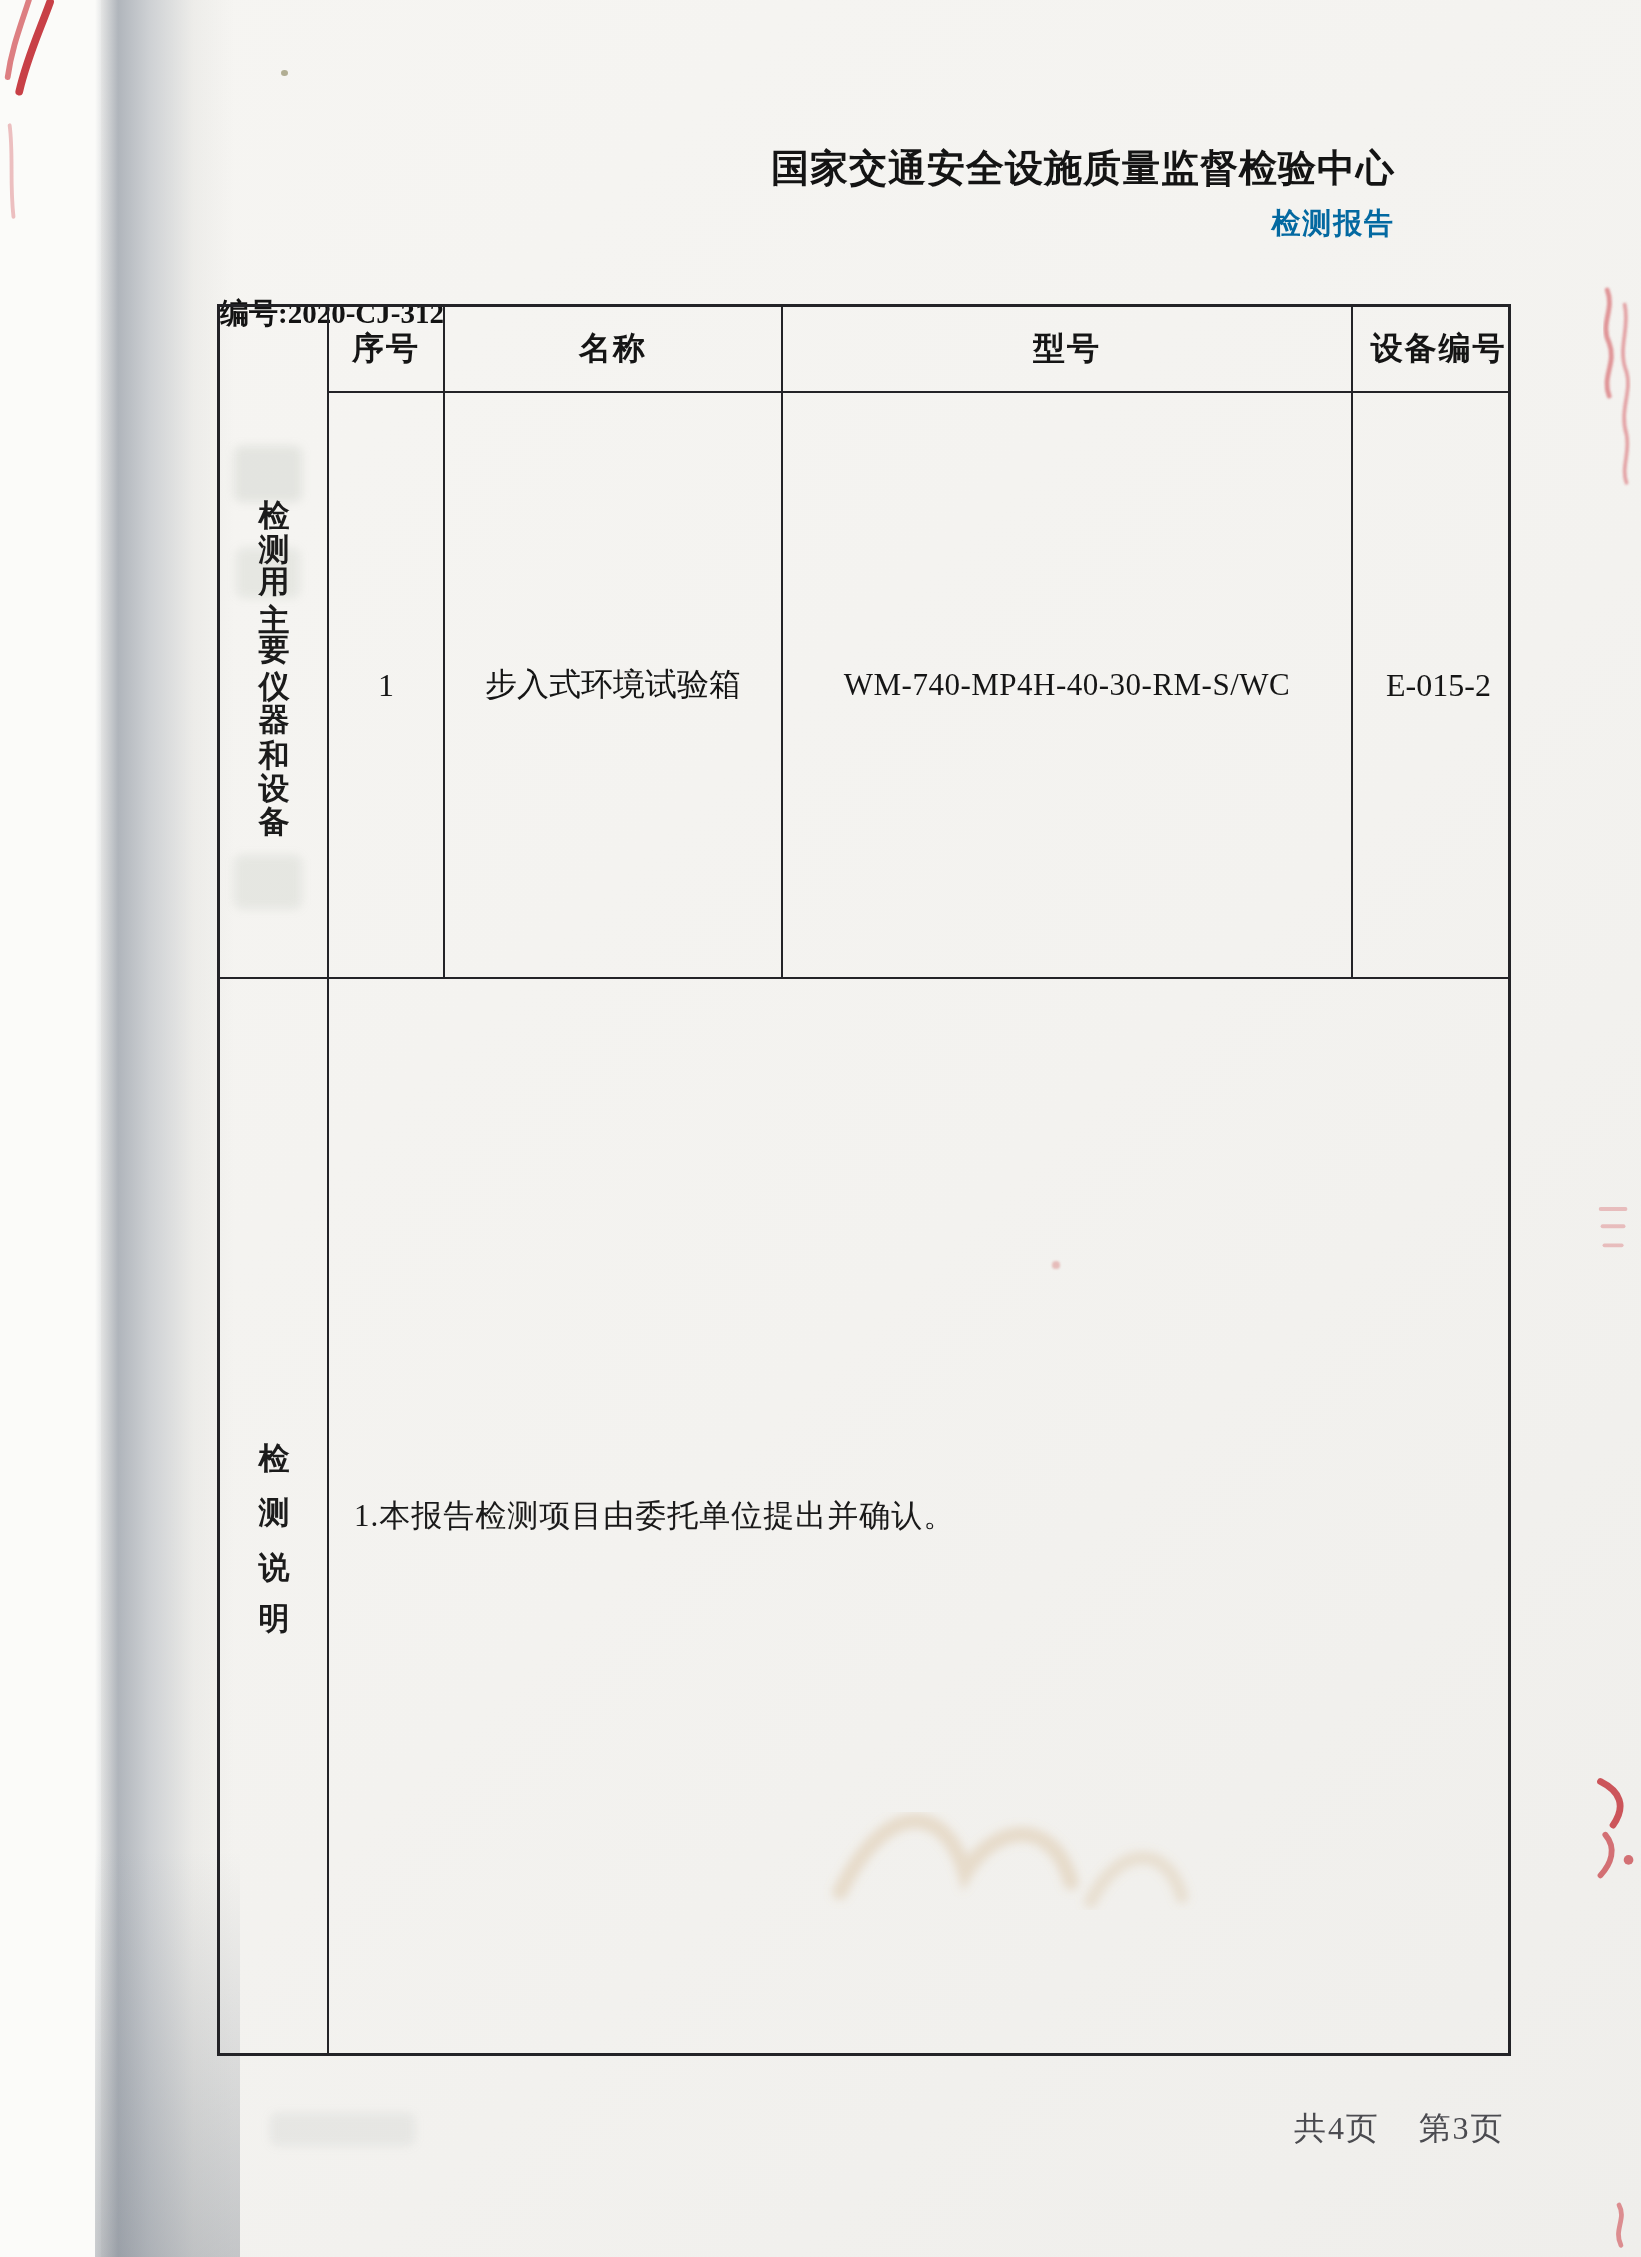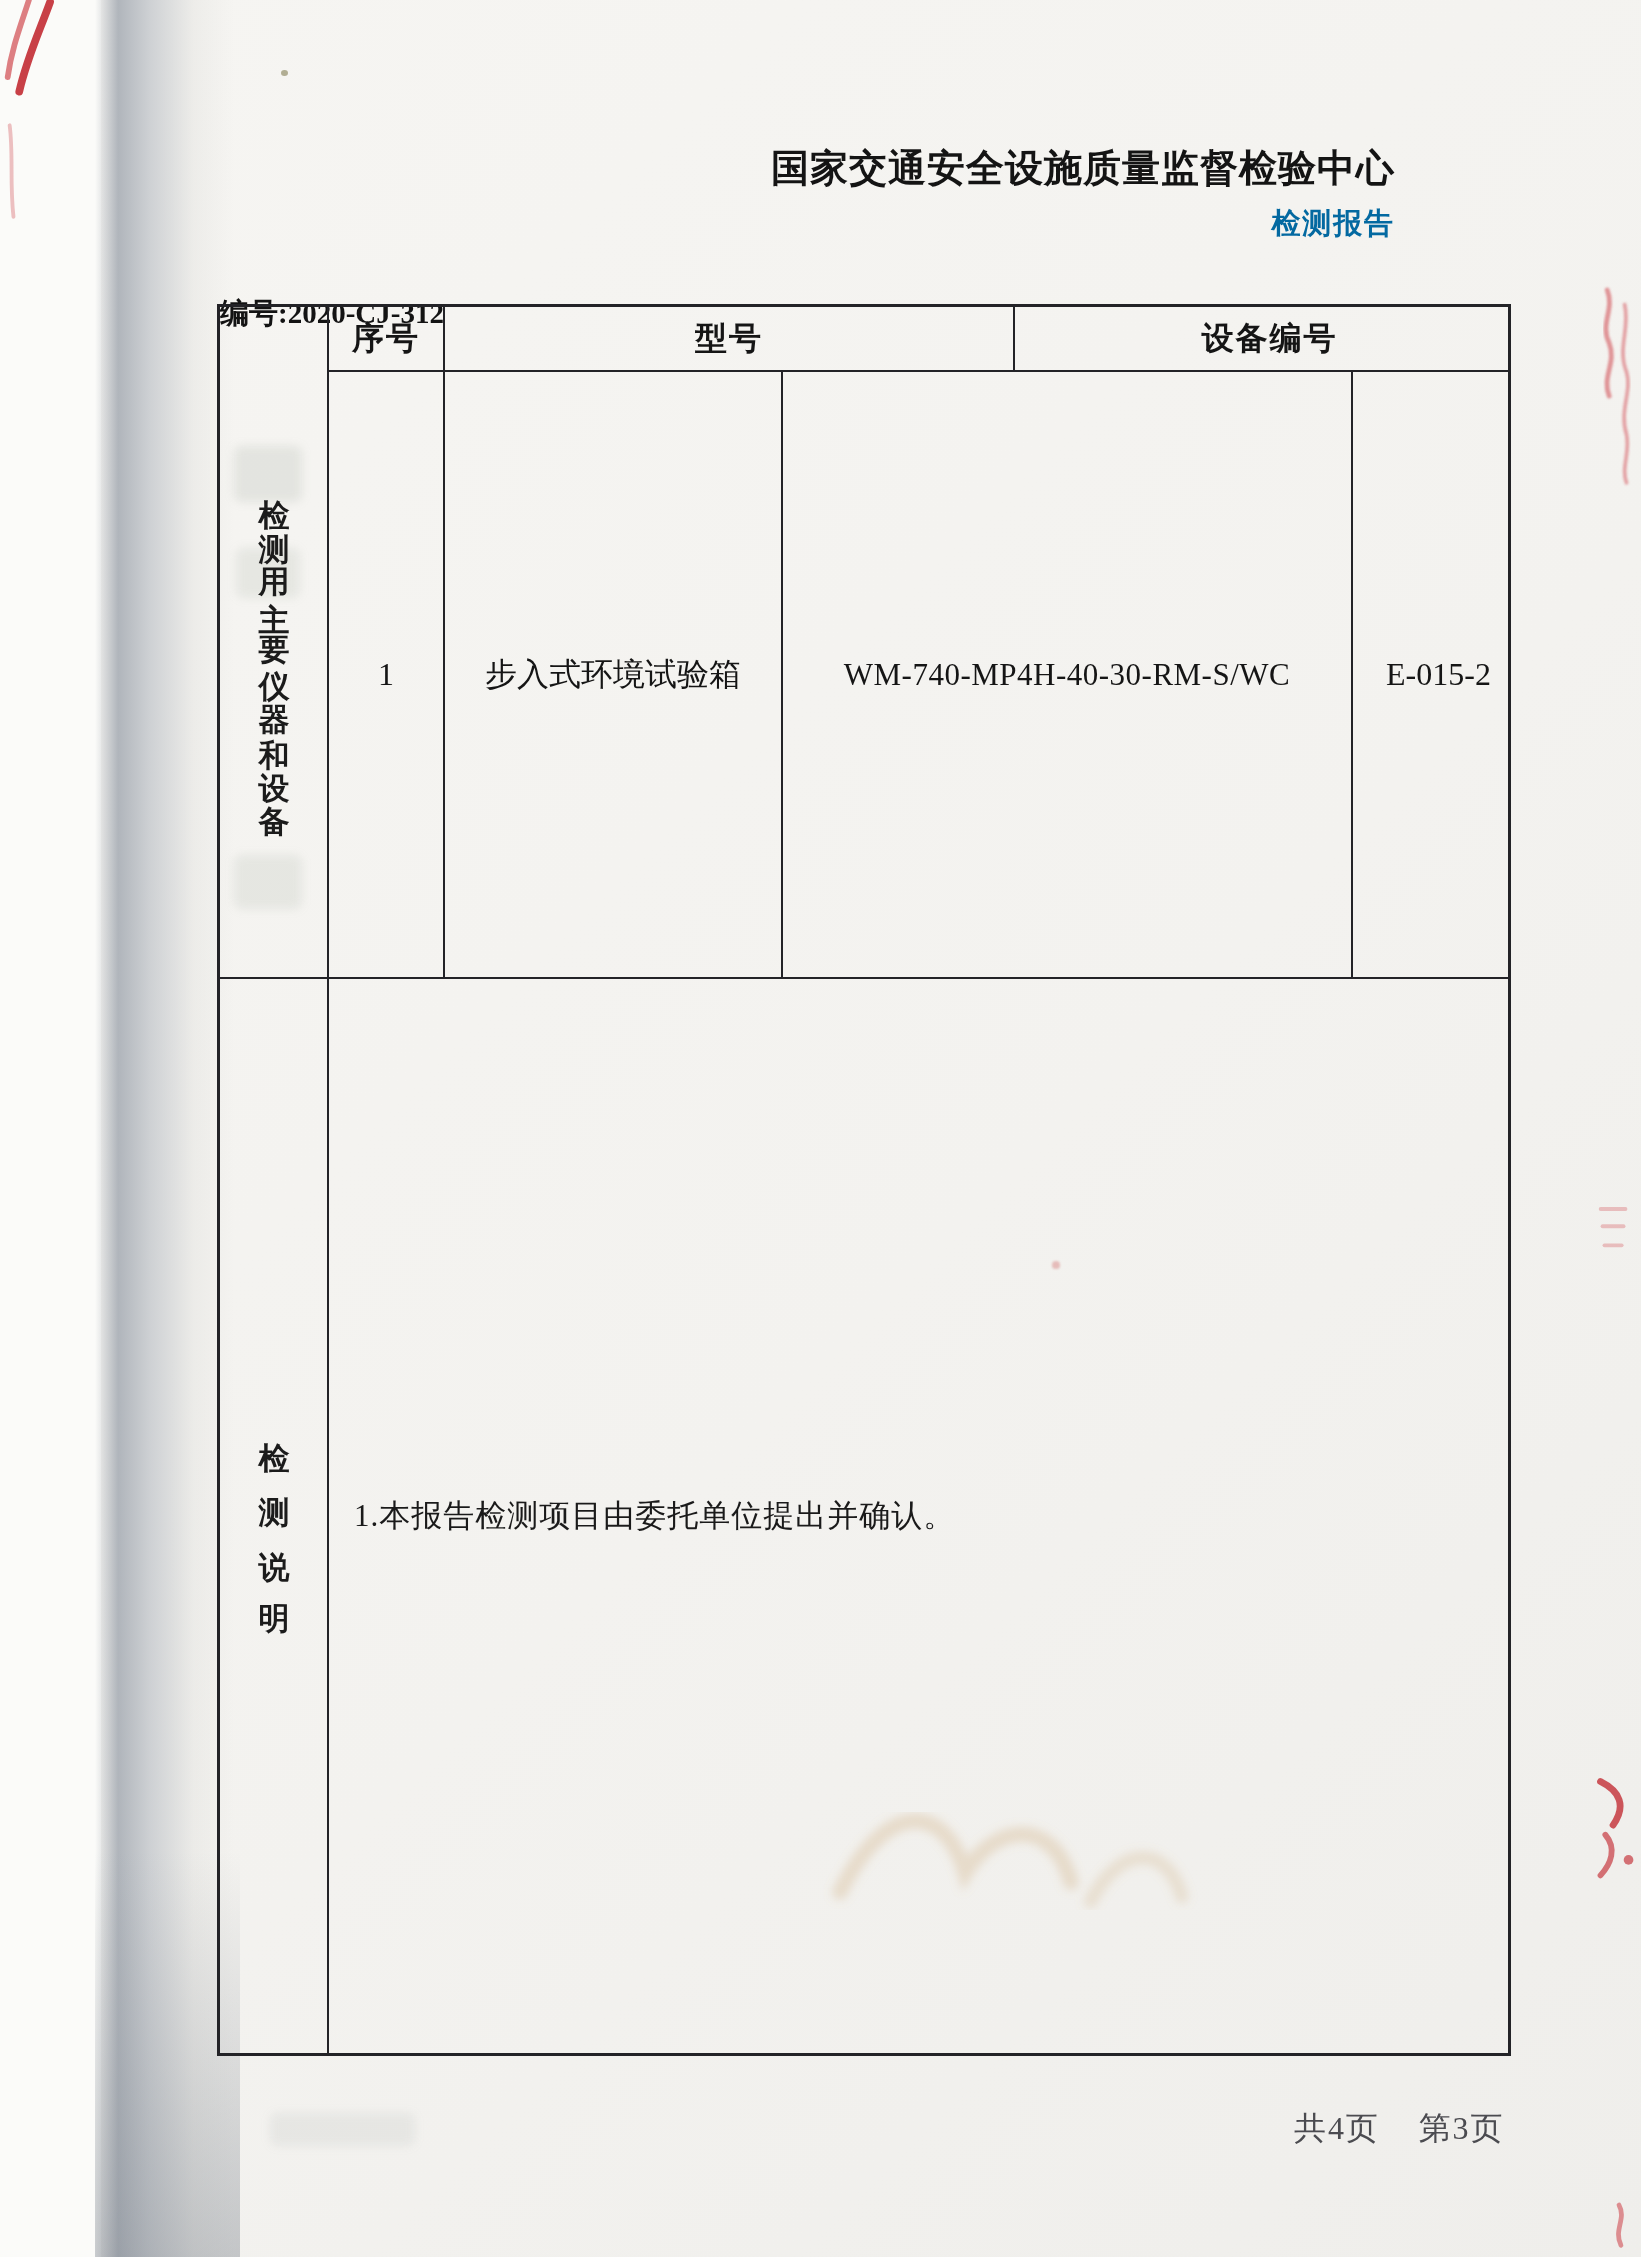--- a/index.html
+++ b/index.html
@@ -49,21 +49,21 @@
     width:109px; border-right:2.9px solid #232327;
     display:flex; align-items:center; justify-content:center;
   }
   .v-label {
     writing-mode:vertical-rl; text-orientation:upright;
     font-size:31px; font-weight:600; color:#1b1b1b;
   }
   .v-label.s1 { letter-spacing:34px; padding-top:5.8px; }
   .v-label.s2 { letter-spacing:54px; padding-top:19.3px; }
   .s1-right { flex:1; display:flex; flex-direction:column; }
-  .s1-header { height:65px; display:flex; border-bottom:2.9px solid #232327; }
+  .s1-header { height:86px; display:flex; border-bottom:2.9px solid #232327; }
   .s1-data { flex:1; display:flex; }
   .cell {
     display:flex; align-items:center; justify-content:center;
     font-size:32px; color:#151515;
   }
   .col-no    { width:116px; border-right:2.9px solid #232327; }
   .col-name  { width:338px; border-right:2.9px solid #232327; }
   .col-model { width:570px; border-right:2.9px solid #232327; }
   .col-eq    { flex:1;padding-left:16px; }
   .hdr { font-weight:600; letter-spacing:1.9px; }
@@ -152,20 +152,21 @@
 
 <div class="report-table">
 
   <div class="section1">
     <div class="label-cell">
       <div class="v-label s1">检测用主要仪器和设备</div>
     </div>
     <div class="s1-right">
       <div class="s1-header">
         <div class="cell hdr col-no">序号</div>
+        <div class="cell hdr col-name">名称</div>
         <div class="cell hdr col-model">型号</div>
         <div class="cell hdr col-eq">设备编号</div>
       </div>
       <div class="s1-data">
         <div class="cell col-no">1</div>
         <div class="cell col-name">步入式环境试验箱</div>
         <div class="cell col-model model-text">WM-740-MP4H-40-30-RM-S/WC</div>
         <div class="cell col-eq">E-015-2</div>
       </div>
     </div>

